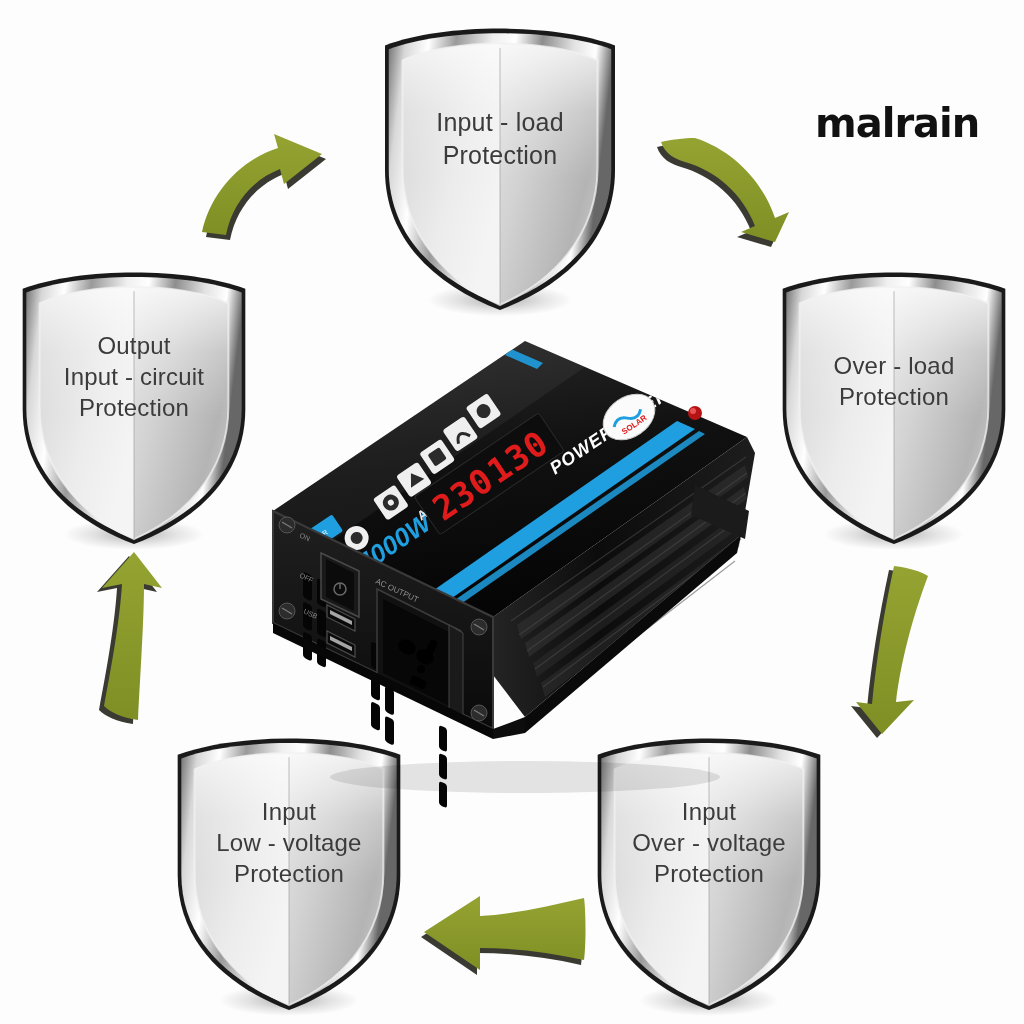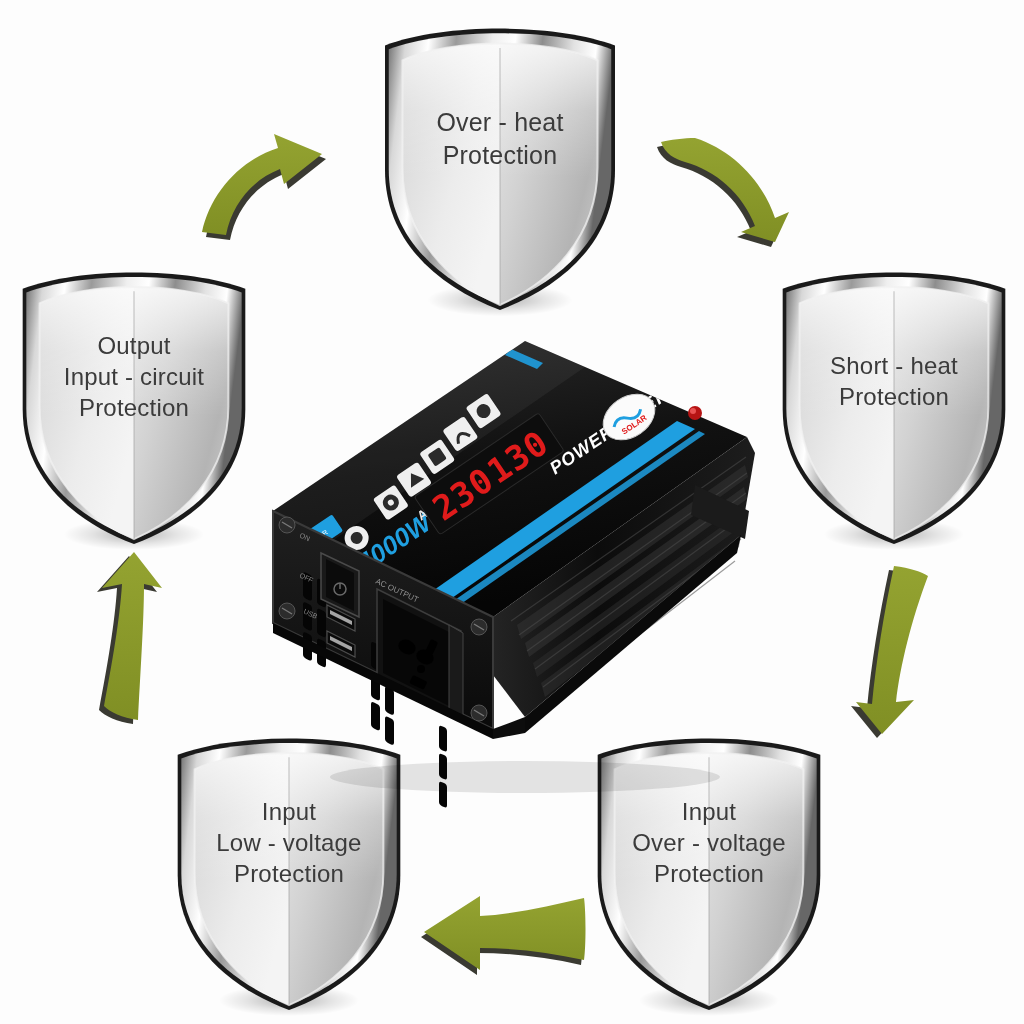--- a/index.html
+++ b/index.html
@@ -49,20 +49,21 @@
 
   
   .inverter{position:absolute;left:225px;top:325px;width:540px;height:470px;}
   .inverter svg{display:block;width:100%;height:100%;overflow:visible;}
 </style>
 </head>
 <body style="background: rgb(253, 253, 253);">
 
 <div id="stage">
 
+  <div class="watermark">malrain</div>
 
   <svg width="0" height="0" style="position:absolute" aria-hidden="true">
     <defs>
 
       <linearGradient id="gChrome" x1="0" y1="0" x2="1" y2="0.15">
         <stop offset="0" stop-color="#6e6e6e"></stop>
         <stop offset="0.08" stop-color="#d8d8d8"></stop>
         <stop offset="0.18" stop-color="#ffffff"></stop>
         <stop offset="0.30" stop-color="#9a9a9a"></stop>
         <stop offset="0.46" stop-color="#efefef"></stop>
@@ -140,38 +141,38 @@
       <path d="M 8 14 C 56 -4, 144 -4, 192 14 L 192 114 C 192 172, 148 208, 100 226 C 52 208, 8 172, 8 114 Z" fill="#1a1a1a"></path>
       <path d="M 11 17 C 57 0, 143 0, 189 17 L 189 113 C 189 170, 146 204, 100 222 C 54 204, 11 170, 11 113 Z" fill="url(#gChrome)"></path>
       <g clip-path="url(#clipShieldFace)">
         <rect x="0" y="0" width="100" height="226" fill="url(#gFaceL)"></rect>
         <rect x="100" y="0" width="100" height="226" fill="url(#gFaceR)"></rect>
         <rect x="0" y="0" width="200" height="120" fill="url(#gGloss)"></rect>
       </g>
       <path d="M 22 26 C 60 8, 140 8, 178 26 L 178 112 C 178 168, 140 204, 100 222 C 60 204, 22 168, 22 112 Z" fill="none" stroke="#f2f2f2" stroke-width="1.6" opacity="0.75"></path>
       <path d="M 100 16 L 100 222" stroke="#9d9d9d" stroke-width="1" opacity="0.55"></path>
     </svg>
-    <div class="shield-text">Over - heat
+    <div class="shield-text">Input - load
 Protection</div>
   </div>
 
   <div class="shield" style="--w:242px;--h:272px;--ty:78px;--fs:24px;left:773px;top:272px;">
     <svg viewBox="0 0 200 226" preserveAspectRatio="none">
       <ellipse cx="100" cy="218" rx="58" ry="13" fill="url(#gShadow)"></ellipse>
       <path d="M 8 14 C 56 -4, 144 -4, 192 14 L 192 114 C 192 172, 148 208, 100 226 C 52 208, 8 172, 8 114 Z" fill="#1a1a1a"></path>
       <path d="M 11 17 C 57 0, 143 0, 189 17 L 189 113 C 189 170, 146 204, 100 222 C 54 204, 11 170, 11 113 Z" fill="url(#gChrome)"></path>
       <g clip-path="url(#clipShieldFace)">
         <rect x="0" y="0" width="100" height="226" fill="url(#gFaceL)"></rect>
         <rect x="100" y="0" width="100" height="226" fill="url(#gFaceR)"></rect>
         <rect x="0" y="0" width="200" height="120" fill="url(#gGloss)"></rect>
       </g>
       <path d="M 22 26 C 60 8, 140 8, 178 26 L 178 112 C 178 168, 140 204, 100 222 C 60 204, 22 168, 22 112 Z" fill="none" stroke="#f2f2f2" stroke-width="1.6" opacity="0.75"></path>
       <path d="M 100 16 L 100 222" stroke="#9d9d9d" stroke-width="1" opacity="0.55"></path>
     </svg>
-    <div class="shield-text">Short - heat
+    <div class="shield-text">Over - load
 Protection</div>
   </div>
 
   <div class="shield" style="--w:242px;--h:272px;--ty:58px;--fs:24px;left:13px;top:272px;">
     <svg viewBox="0 0 200 226" preserveAspectRatio="none">
       <ellipse cx="100" cy="218" rx="58" ry="13" fill="url(#gShadow)"></ellipse>
       <path d="M 8 14 C 56 -4, 144 -4, 192 14 L 192 114 C 192 172, 148 208, 100 226 C 52 208, 8 172, 8 114 Z" fill="#1a1a1a"></path>
       <path d="M 11 17 C 57 0, 143 0, 189 17 L 189 113 C 189 170, 146 204, 100 222 C 54 204, 11 170, 11 113 Z" fill="url(#gChrome)"></path>
       <g clip-path="url(#clipShieldFace)">
         <rect x="0" y="0" width="100" height="226" fill="url(#gFaceL)"></rect>

